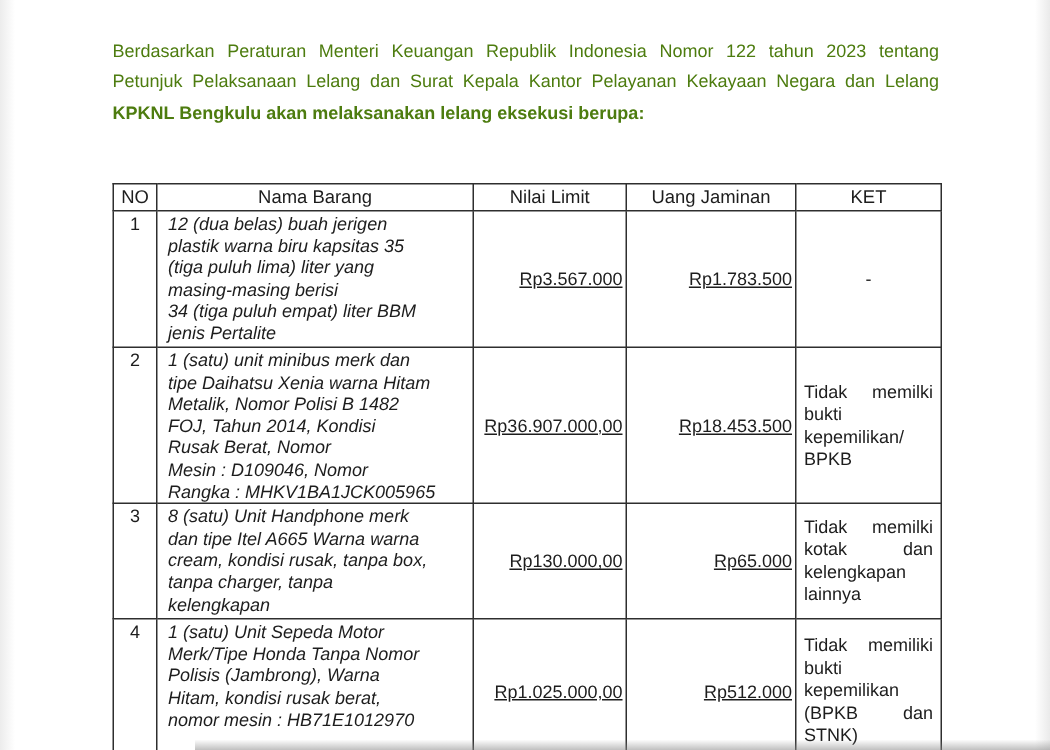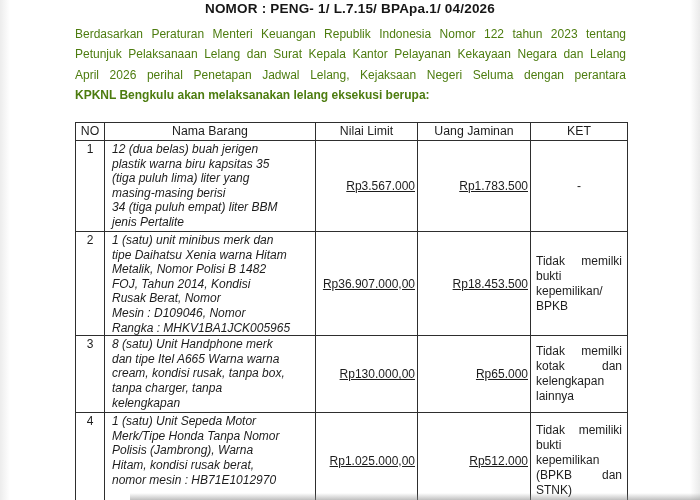--- a/index.html
+++ b/index.html
@@ -111,26 +111,24 @@
     width: 10px;
     background: linear-gradient(to left, rgba(150,150,150,0.20), rgba(150,150,150,0));
     pointer-events: none;
   }
 </style>
 </head>
 <body>
 
 <div class="page">
 
-  <div class="doc-title">NOMOR : PENG- 1/ L.7.15/ BPApa.1/ 04/2026</div>
 
   <div class="intro">
     <div class="jline">Berdasarkan Peraturan Menteri Keuangan Republik Indonesia Nomor 122 tahun 2023 tentang</div>
     <div class="jline">Petunjuk Pelaksanaan Lelang dan Surat Kepala Kantor Pelayanan Kekayaan Negara dan Lelang</div>
-    <div class="jline">April 2026 perihal Penetapan Jadwal Lelang, Kejaksaan Negeri Seluma dengan perantara</div>
     <div class="jline-last">KPKNL Bengkulu akan melaksanakan lelang eksekusi berupa:</div>
   </div>
 
   <table class="items">
     <colgroup>
       <col style="width:29px">
       <col style="width:211px">
       <col style="width:102px">
       <col style="width:113px">
       <col style="width:97px">

